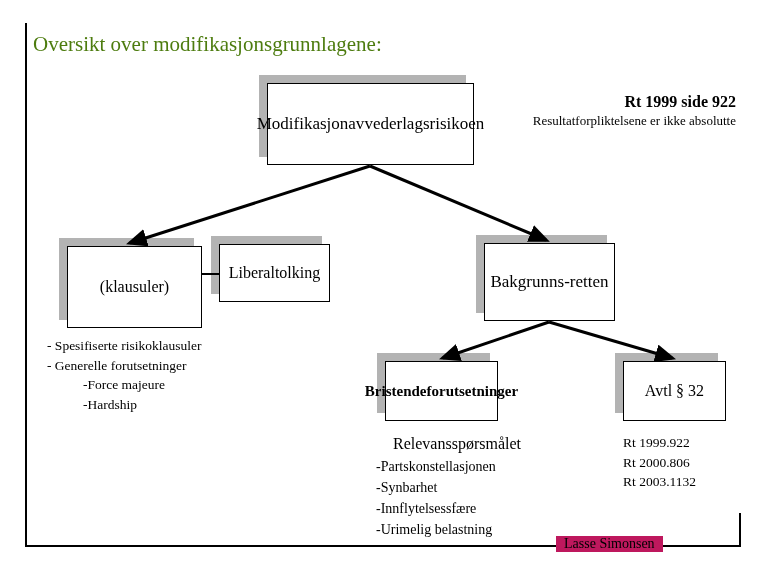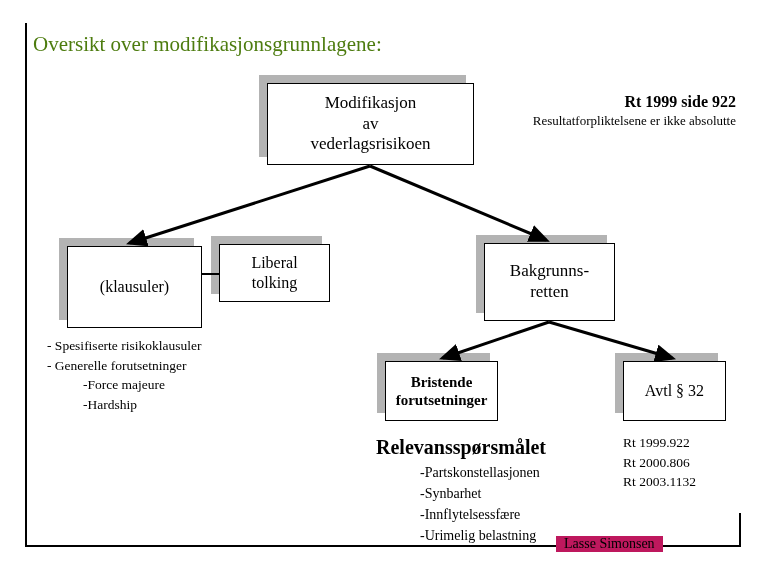--- a/index.html
+++ b/index.html
@@ -45,21 +45,21 @@
     white-space: nowrap;
   }
 
   
   .node {
     position: absolute;
     box-sizing: border-box;
     background: #ffffff;
     border: 1.5px solid #000;
     display: flex;
-    flex-direction: column;
+    flex-direction: row;
     align-items: center;
     justify-content: center;
     text-align: center;
     color: #000;
     z-index: 3;
   }
   .shadow {
     position: absolute;
     background: #b3b3b3;
     z-index: 1;
@@ -108,22 +108,22 @@
 
   #annot-rt1999 { left: 478px; top: 92px; width: 258px; text-align: right; }
   #annot-rt1999 .hd { font-size: 16px; font-weight: bold; display: block; line-height: 1.3; }
   #annot-rt1999 .sub { font-size: 13px; display: block; line-height: 1.3; }
 
   #annot-klausuler { left: 47px; top: 336px; font-size: 13.5px; line-height: 1.45; }
   #annot-klausuler .l1 { display: block; }
   #annot-klausuler .l2 { display: block; padding-left: 36px; }
 
   #annot-relevans { left: 376px; top: 432px; font-size: 14px; line-height: 1.5; }
-  #annot-relevans .hd { display: block; font-weight: bold; font-size: 20px; }
-  #annot-relevans .li { display: block; margin-left: 44px; }
+  #annot-relevans .hd { display: block; font-weight: normal; font-size: 16px; margin-left: 17px; }
+  #annot-relevans .li { display: block; }
 
   #annot-rtrefs { left: 623px; top: 433px; font-size: 13.5px; line-height: 1.45; }
   #annot-rtrefs .li { display: block; }
 
   
   #footer-sig {
     position: absolute;
     left: 556px; top: 536px;
     font-size: 14px;
     color: #000;

